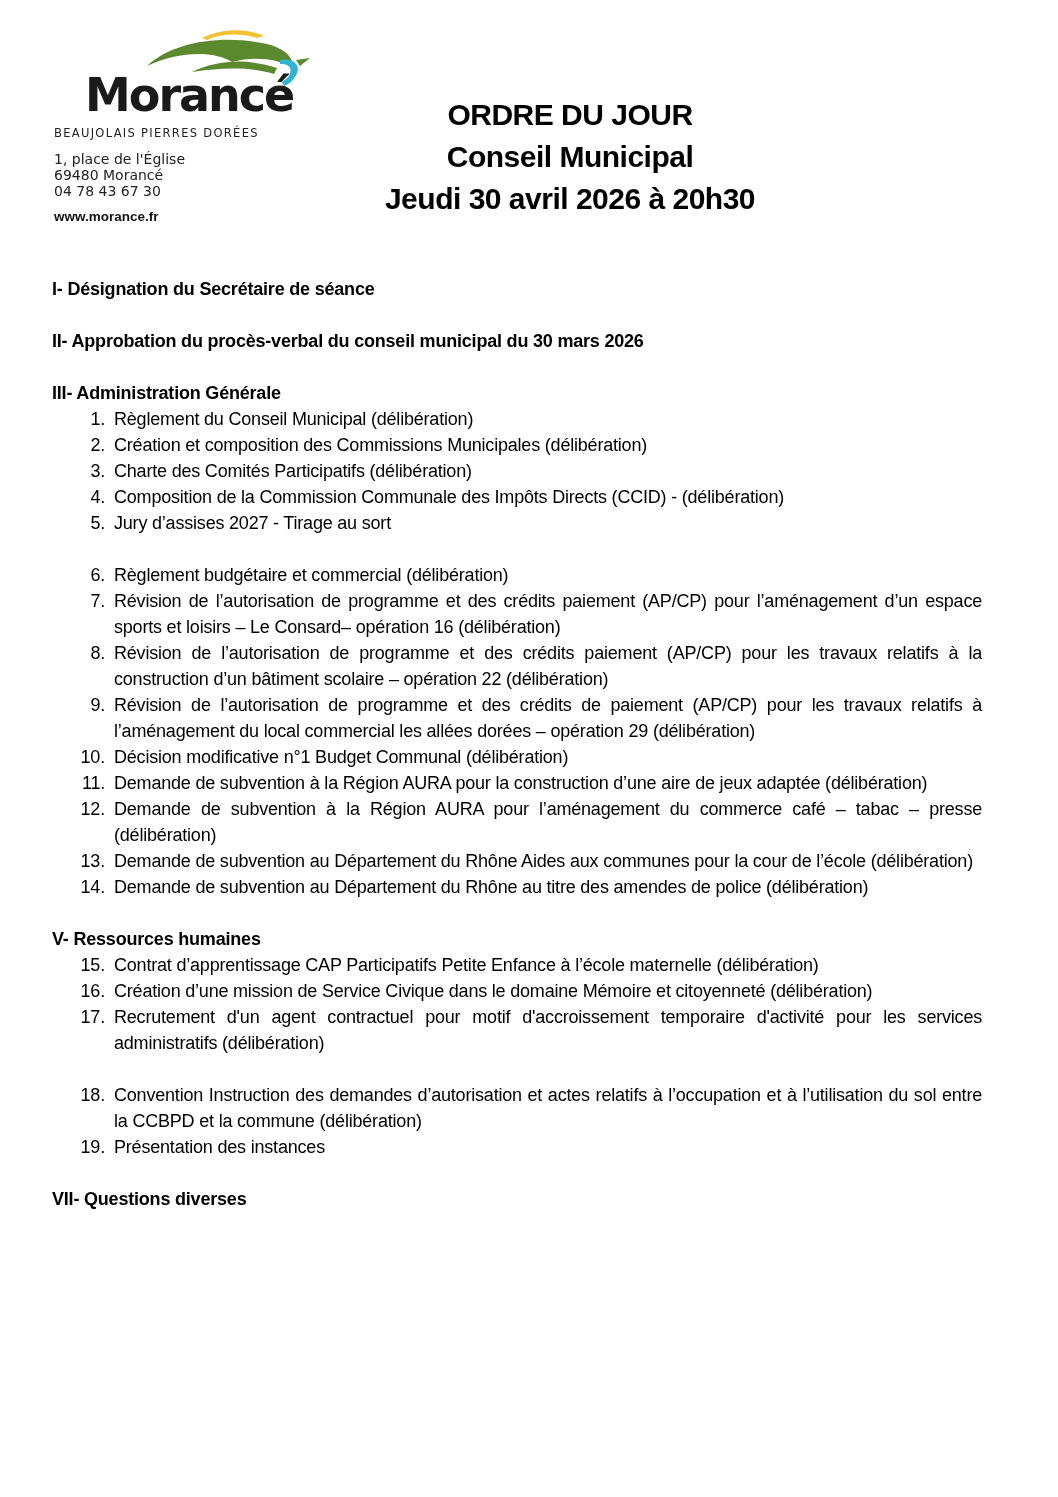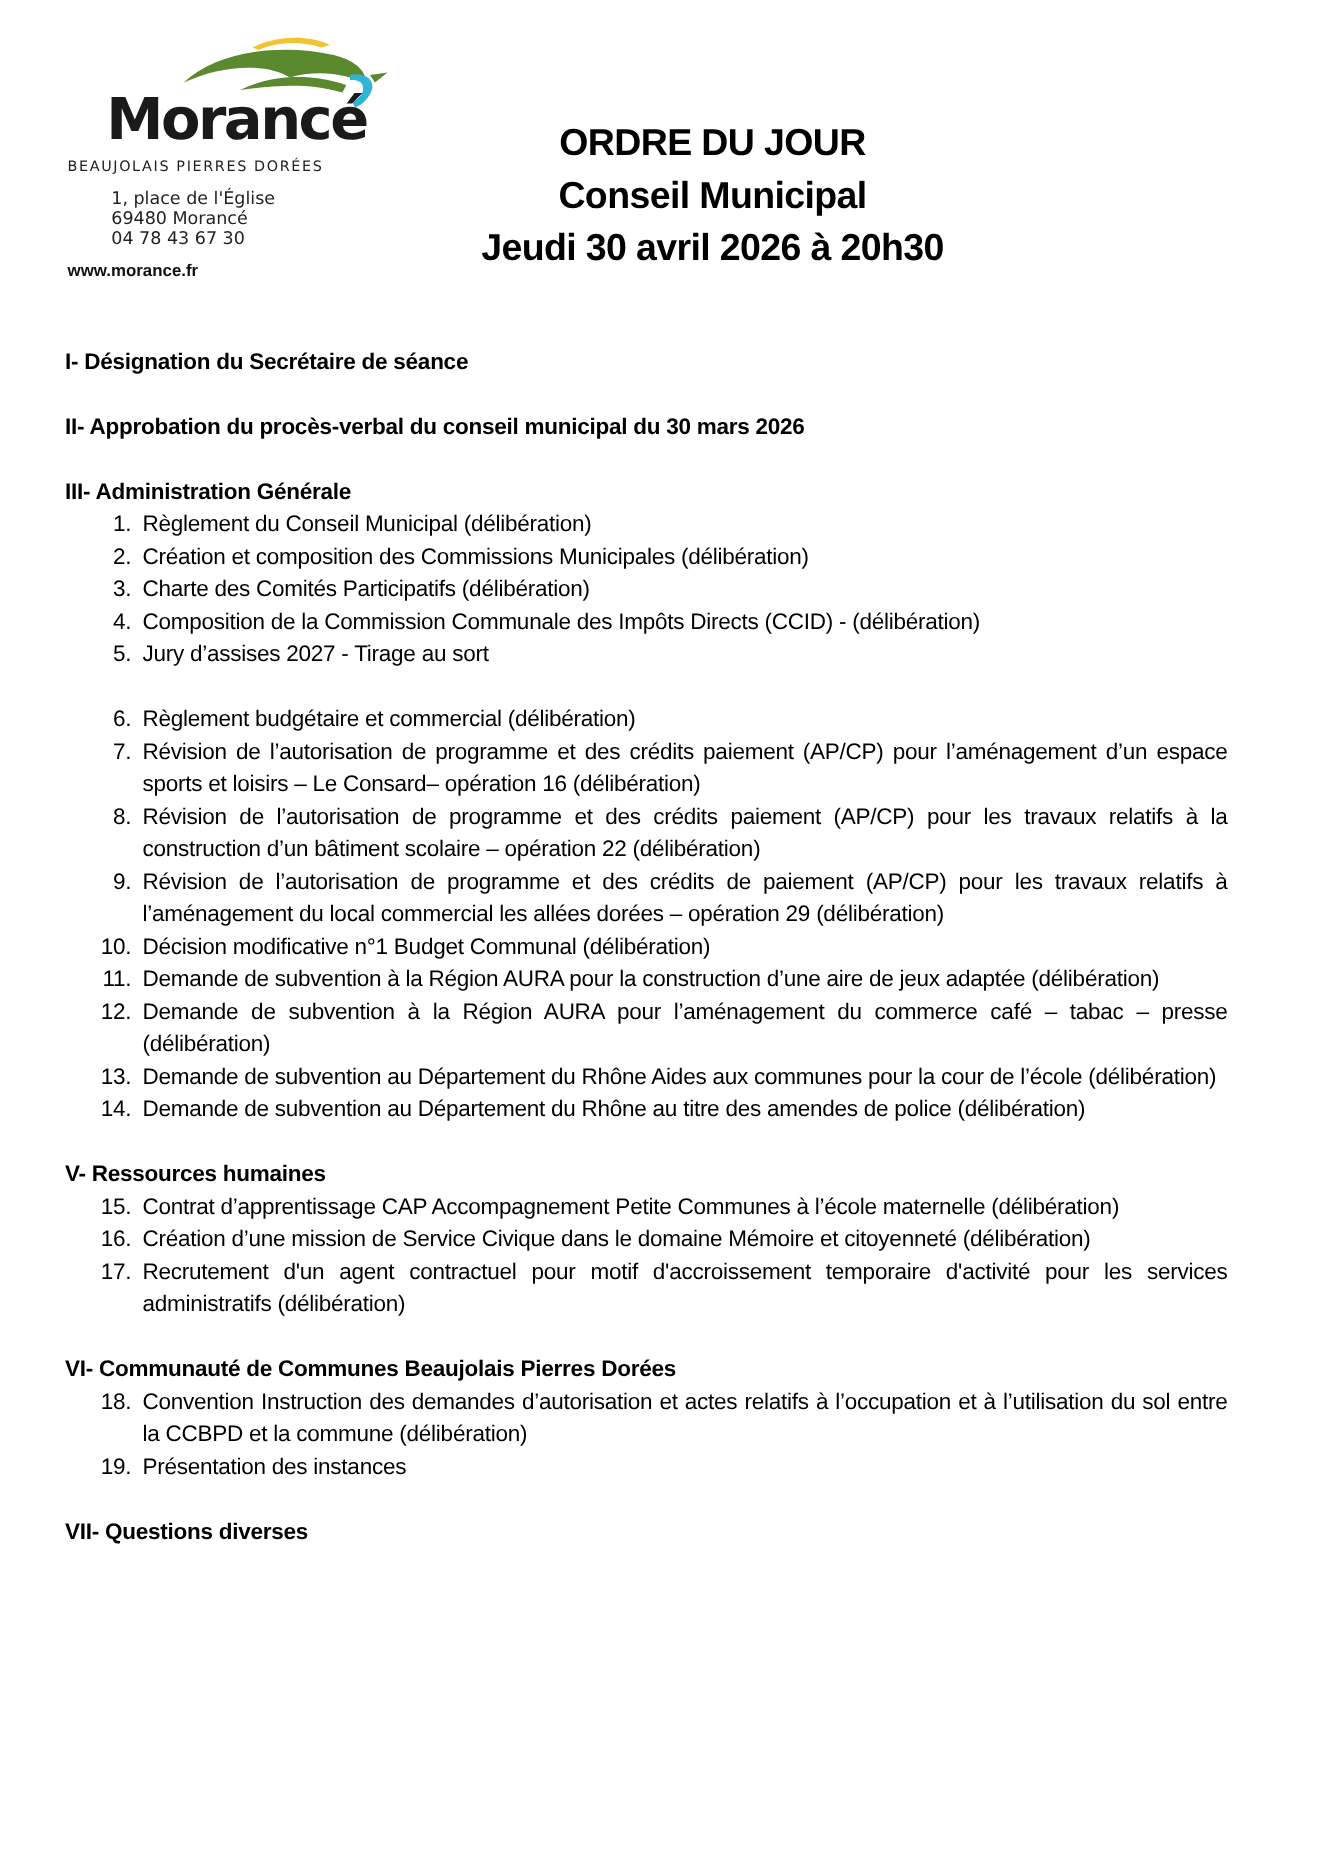--- a/index.html
+++ b/index.html
@@ -5,21 +5,21 @@
   html, body { margin: 0; padding: 0; background: #ffffff; }
   body { width: 1058px; height: 1497px; position: relative; overflow: hidden;
          font-family: "Liberation Sans", "DejaVu Sans", sans-serif; color: #000; }
   .logo { position: absolute; left: 52px; top: 28px; width: 262px; height: 92px; }
   .logo svg { position: absolute; left: 0; top: 0; }
   .logo-word { position: absolute; left: 1px; top: 44px; font-family: "DejaVu Sans", sans-serif;
                font-weight: bold; font-size: 46px; letter-spacing: -2px; color: #1a1a1a; line-height: 1; margin-left: 32px; }
   .logo-tag { position: absolute; left: 2px; top: 98px; font-family: "DejaVu Sans", sans-serif;
               font-size: 11.5px; letter-spacing: 1.3px; color: #222; white-space: nowrap; }
   .address { position: absolute; left: 54px; top: 151px; font-family: "DejaVu Sans", sans-serif;
-             font-size: 14px; line-height: 16px; color: #222; margin-left: 35px; }
+             font-size: 14px; line-height: 16px; color: #222; }
   .address .line { display: block; }
   .website { position: absolute; left: 54px; top: 209px; font-family: Liberation Sans, sans-serif;
              font-size: 13.5px; font-weight: bold; color: #111; }
   .title-block { position: absolute; left: 330px; top: 94px; width: 480px; text-align: center;
                  font-family: "Liberation Sans", sans-serif; font-weight: bold; }
   .title-block .t { display: block; font-size: 30px; line-height: 42px; letter-spacing: -0.5px; text-align: center; }
   .agenda { position: absolute; left: 52px; top: 276px; width: 930px;
             font-family: "Liberation Sans Narrow", "Liberation Sans", sans-serif; font-size: 18px; }
   .section { margin: 0 0 26px 0; }
   .section-title { font-weight: bold; line-height: 26px; display: block; letter-spacing: -0.2px; }
@@ -123,33 +123,32 @@
       </div>
     <div class="item">
         <span class="num">14.</span>
         <span class="txt">Demande de subvention au Département du Rhône au titre des amendes de police (délibération)</span>
       </div>
   </div>
   <div class="section">
     <span class="section-title">V- Ressources humaines</span>
     <div class="item">
         <span class="num">15.</span>
-        <span class="txt">Contrat d’apprentissage CAP Accompagnement Petite Communes à l’école maternelle (délibération)</span>
+        <span class="txt">Contrat d’apprentissage CAP Participatifs Petite Enfance à l’école maternelle (délibération)</span>
       </div>
     <div class="item">
         <span class="num">16.</span>
         <span class="txt">Création d’une mission de Service Civique dans le domaine Mémoire et citoyenneté (délibération)</span>
       </div>
     <div class="item">
         <span class="num">17.</span>
         <span class="txt">Recrutement d'un agent contractuel pour motif d'accroissement temporaire d'activité pour les services administratifs (délibération)</span>
       </div>
   </div>
   <div class="section">
-    <span class="section-title">VI- Communauté de Communes Beaujolais Pierres Dorées</span>
     <div class="item">
         <span class="num">18.</span>
         <span class="txt">Convention Instruction des demandes d’autorisation et actes relatifs à l’occupation et à l’utilisation du sol entre la CCBPD et la commune (délibération)</span>
       </div>
     <div class="item">
         <span class="num">19.</span>
         <span class="txt">Présentation des instances</span>
       </div>
   </div>
   <div class="section">

